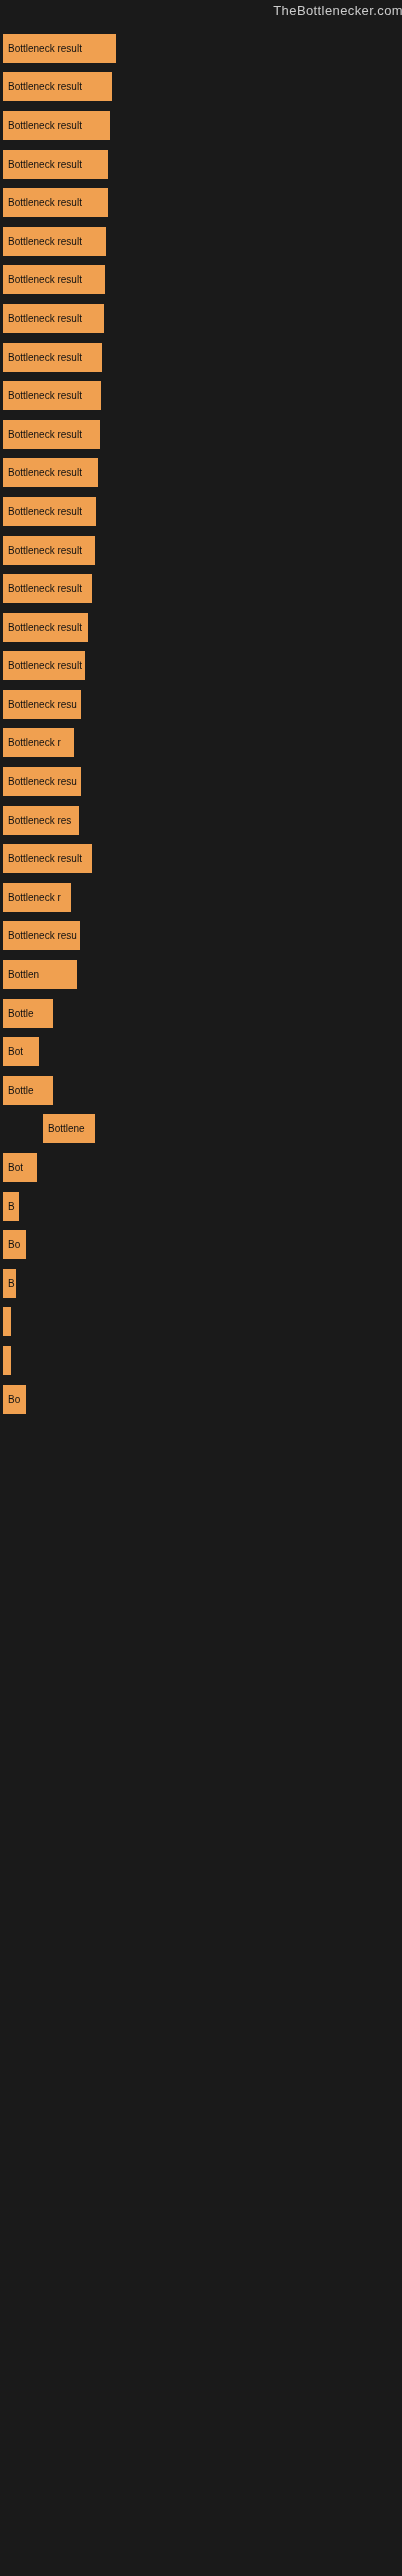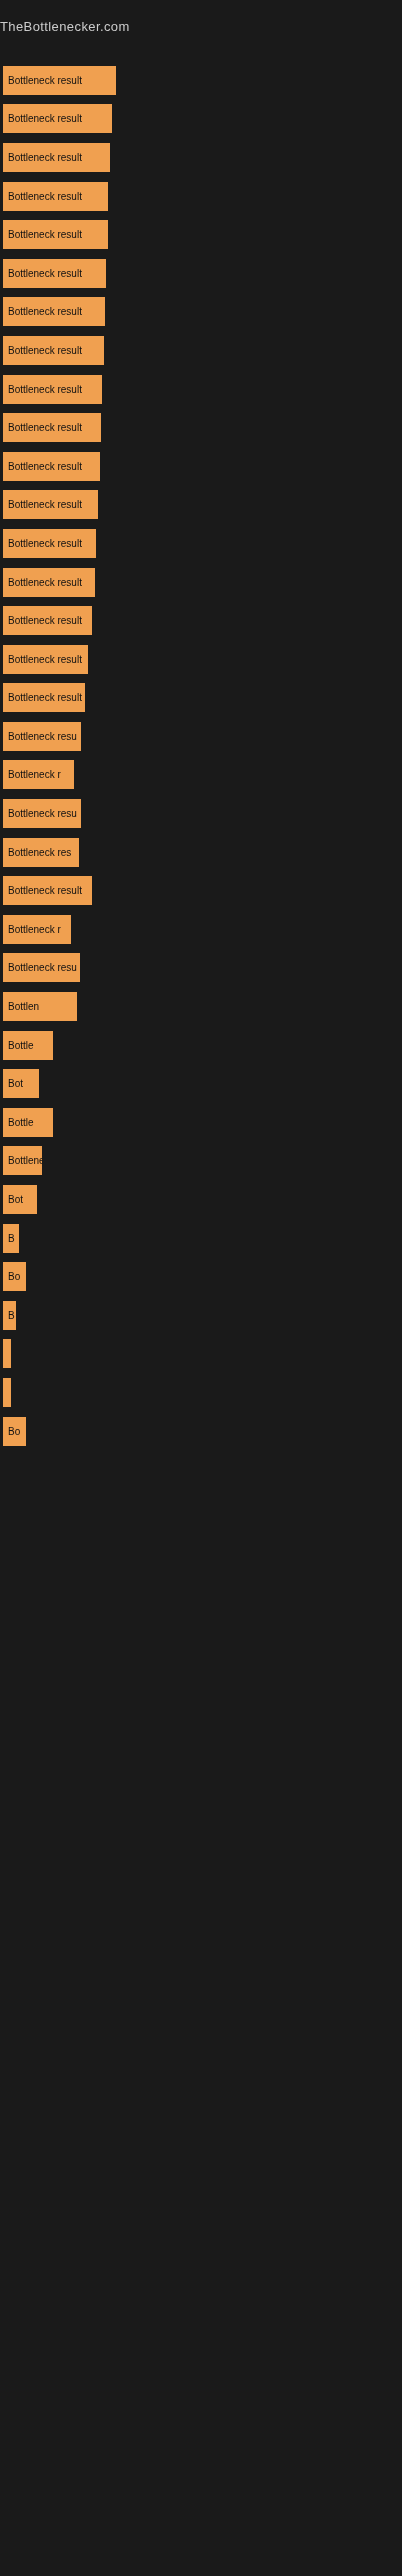--- a/index.html
+++ b/index.html
@@ -10,24 +10,24 @@
 
     body {
       width: 403px;
       min-height: 2576px;
       background-color: #1a1a1a;
       font-family: Arial, sans-serif;
       position: relative;
     }
 
     .site-title {
-      text-align: left;
+      text-align: right;
       color: #cccccc;
       font-size: 13px;
-      padding: 19px 0;
+      padding: 3px 0;
       letter-spacing: 0.4px;
     }
 
     .bars-container {
       padding: 8px 0;
       display: flex;
       flex-direction: column;
       gap: 0px;
     }
 
@@ -194,21 +194,21 @@
       <div class="bar" style="width: 36px;">
         <span class="bar-label">Bot</span>
       </div>
     </div>
     <div class="bar-row">
       <div class="bar" style="width: 50px;">
         <span class="bar-label">Bottle</span>
       </div>
     </div>
     <div class="bar-row">
-      <div class="bar" style="width: 39px;">
+      <div class="bar" style="width: 52px; margin-left: 40px;">
         <span class="bar-label">Bottlene</span>
       </div>
     </div>
     <div class="bar-row">
       <div class="bar" style="width: 34px;">
         <span class="bar-label">Bot</span>
       </div>
     </div>
     <div class="bar-row">
       <div class="bar" style="width: 16px;">

